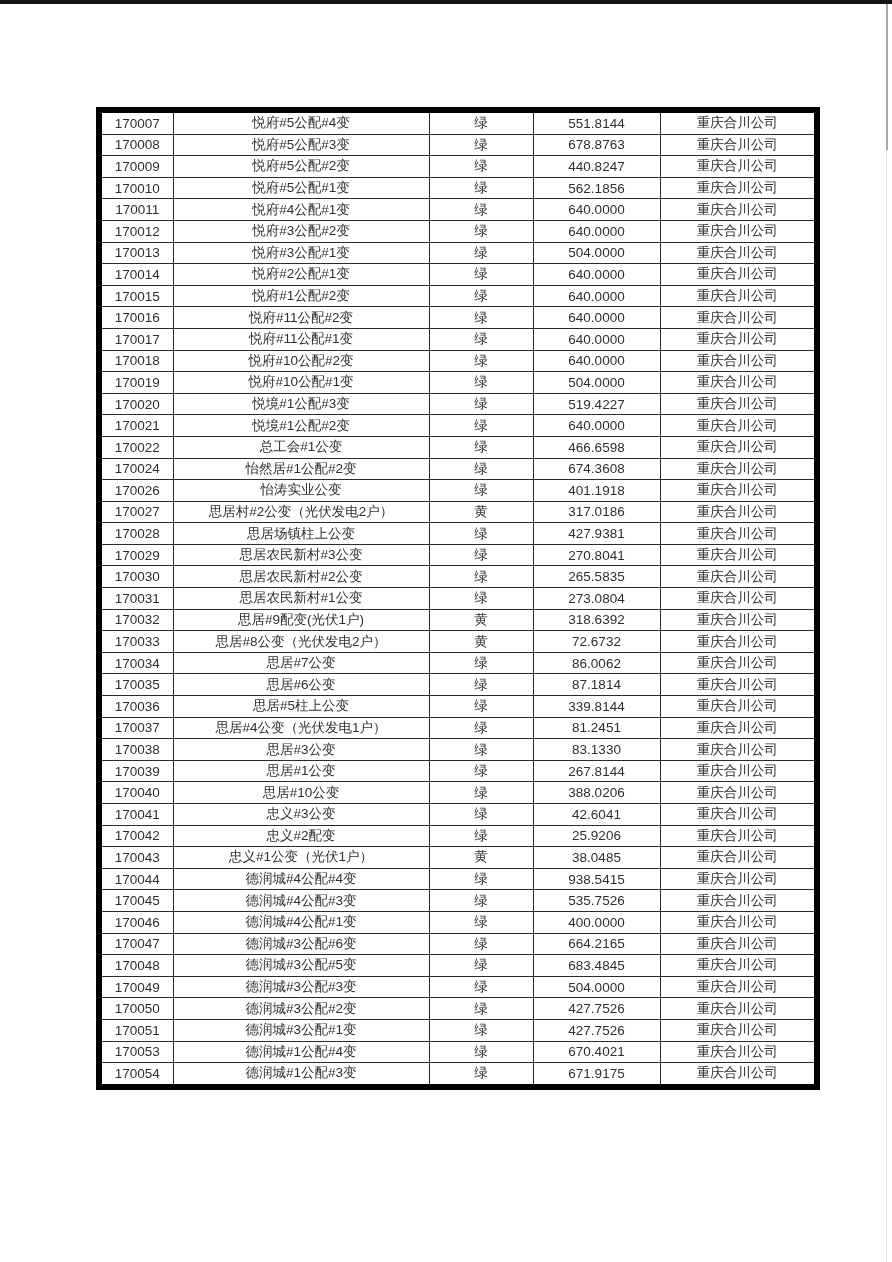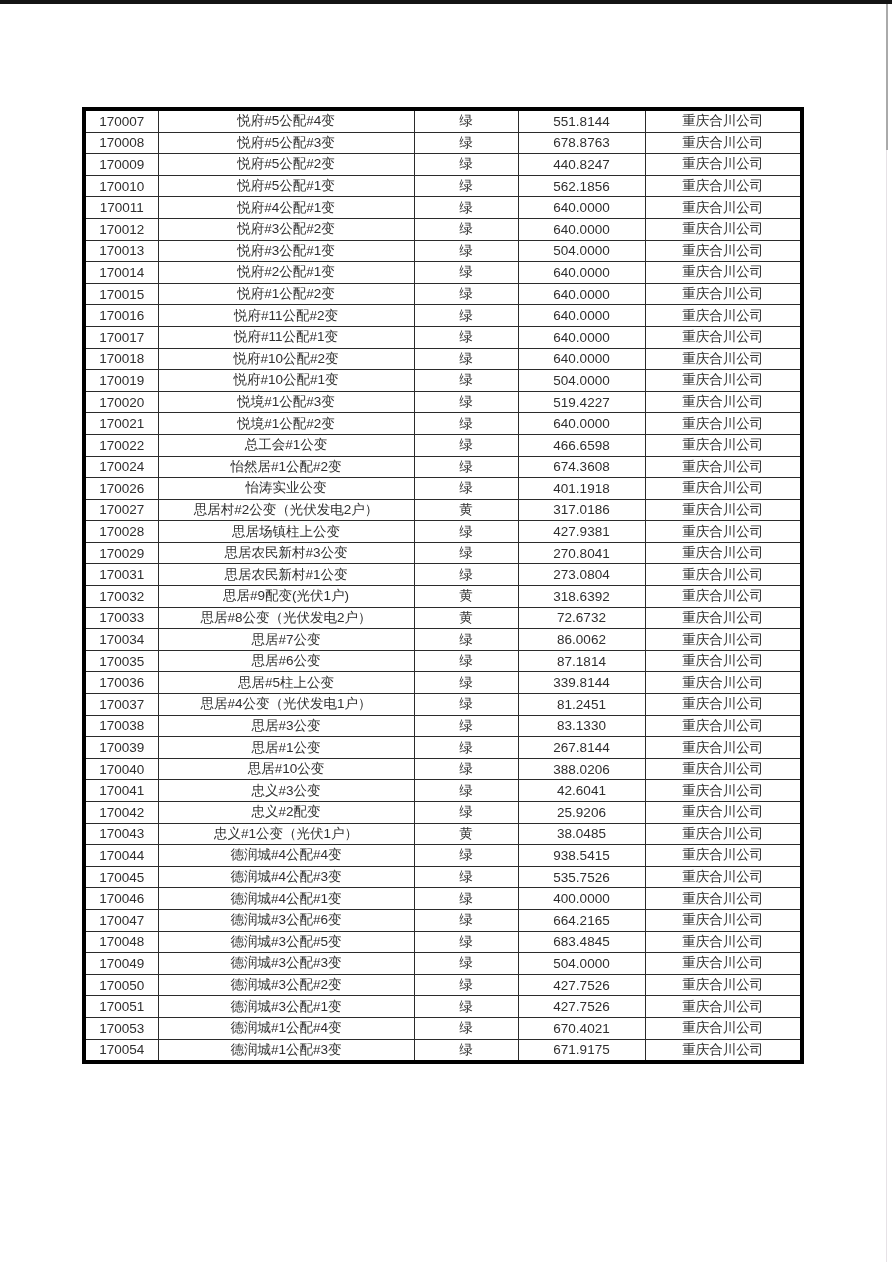--- a/index.html
+++ b/index.html
@@ -33,26 +33,26 @@
   .right-edge-dark {
     position: absolute;
     top: 4px;
     right: 4px;
     width: 2px;
     height: 146px;
     background: #aaaaaa;
   }
   table.data-table {
     position: absolute;
-    left: 82px;
+    left: 96px;
     top: 107px;
     width: 718px;
     border-collapse: collapse;
     table-layout: fixed;
-    border: 4px solid #000000;
+    border: 6px solid #000000;
   }
   table.data-table td {
     border: 1px solid #2b2b2b;
     height: 20.6px;
     padding: 0 2px;
     text-align: center;
     vertical-align: middle;
     font-size: 13.5px;
     color: #2e2e2e;
     white-space: nowrap;
@@ -221,20 +221,27 @@
         <td>重庆合川公司</td>
       </tr>
       <tr>
         <td>170029</td>
         <td>思居农民新村#3公变</td>
         <td>绿</td>
         <td>270.8041</td>
         <td>重庆合川公司</td>
       </tr>
       <tr>
+        <td>170030</td>
+        <td>思居农民新村#2公变</td>
+        <td>绿</td>
+        <td>265.5835</td>
+        <td>重庆合川公司</td>
+      </tr>
+      <tr>
         <td>170031</td>
         <td>思居农民新村#1公变</td>
         <td>绿</td>
         <td>273.0804</td>
         <td>重庆合川公司</td>
       </tr>
       <tr>
         <td>170032</td>
         <td>思居#9配变(光伏1户)</td>
         <td>黄</td>

